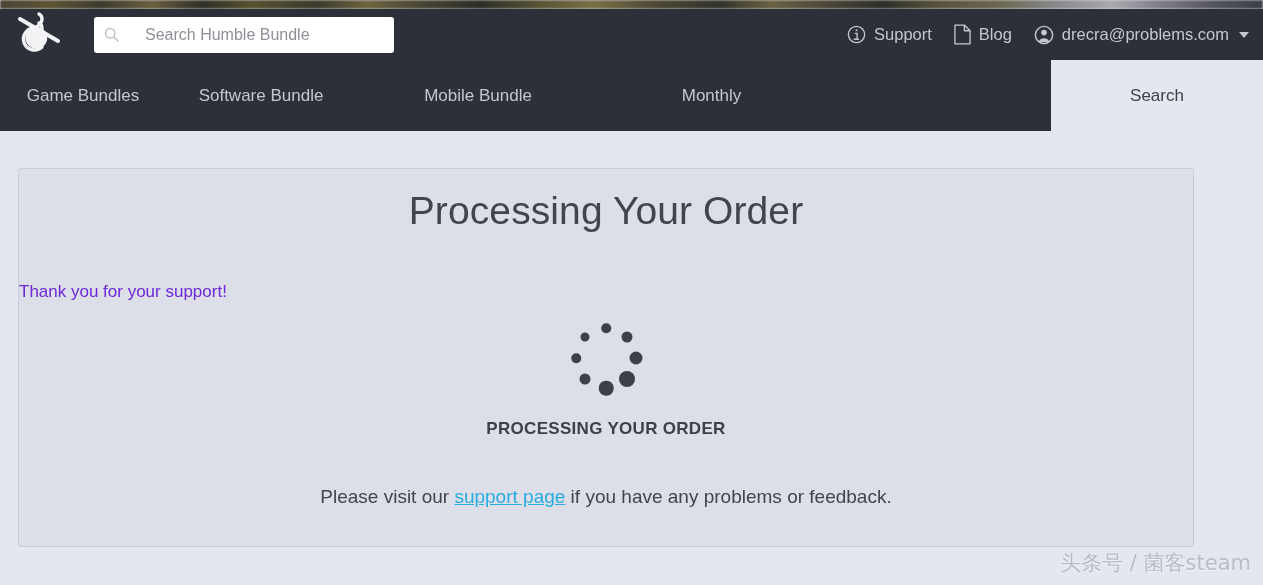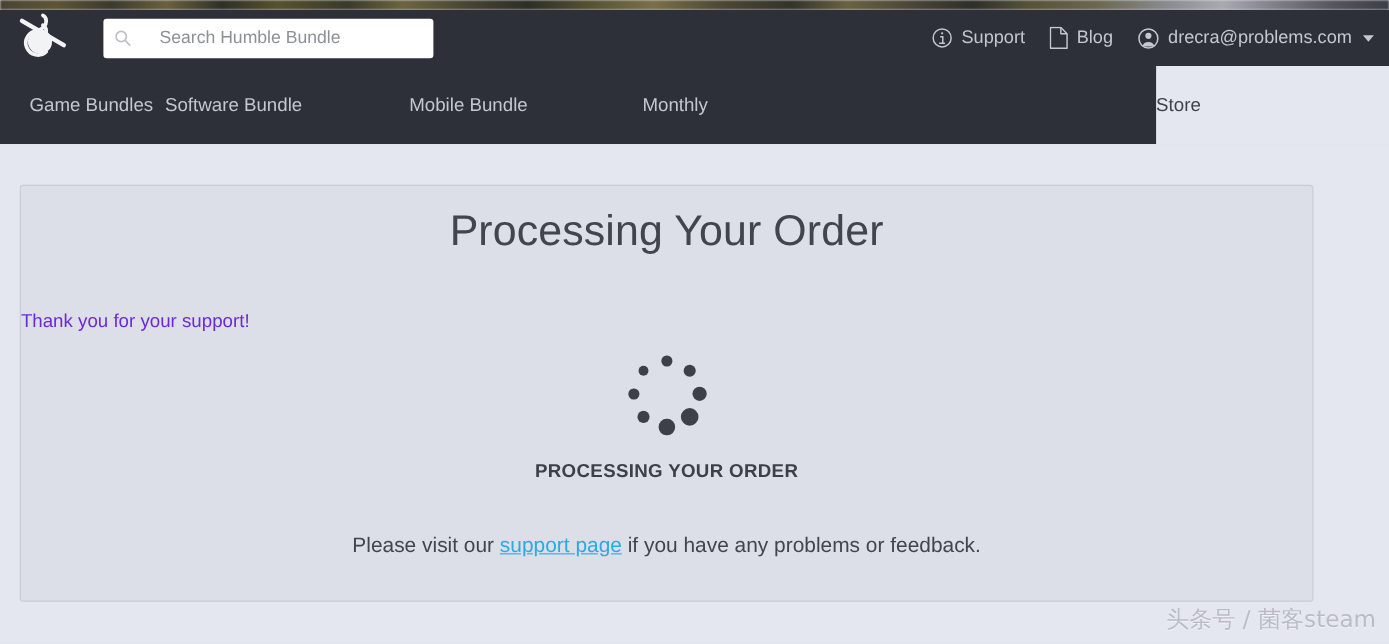--- a/index.html
+++ b/index.html
@@ -107,21 +107,21 @@
     top: 60px; left: 0;
     width: 1263px;
     height: 71px;
     background: #2d3038;
     display: flex;
     align-items: stretch;
   }
   .nav-tab {
     display: flex;
     align-items: center;
-    justify-content: flex-start;
+    justify-content: center;
     color: #c3c7d1;
     font-size: 17px;
     cursor: pointer;
     white-space: nowrap;
   }
   .nav-tab.t0 { width: 150px; justify-content: center; padding-left: 16px; }
   .nav-tab.t1 { width: 222px; }
   .nav-tab.t2 { width: 212px; }
   .nav-tab.t3 { width: 212px; }
   .nav-tab.t4 { width: 255px; }
@@ -293,21 +293,21 @@
   <div class="nav-tab t1">
       <span>Software Bundle</span>
     </div>
   <div class="nav-tab t3">
       <span>Mobile Bundle</span>
     </div>
   <div class="nav-tab t4">
       <span>Monthly</span>
     </div>
   <div class="nav-tab active">
-      <span>Store</span>
+      <span>Search</span>
     </div>
 </div>
 
 <div class="page">
 
   <div class="card">
 
     <h1 class="card-title">Processing Your Order</h1>
 
     <p class="thanks">Thank you for your support!</p>

